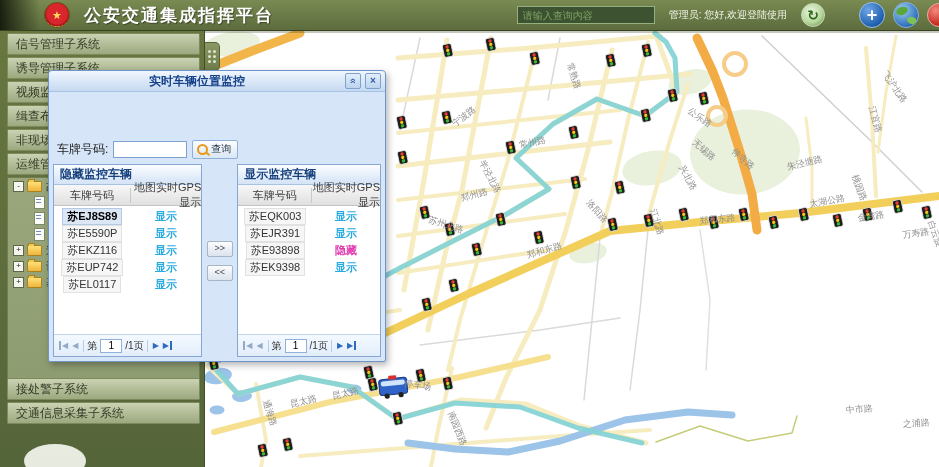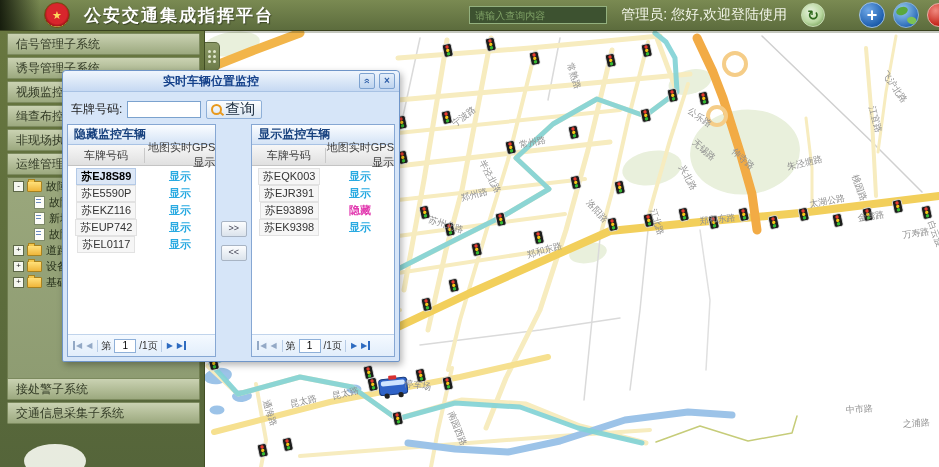--- a/index.html
+++ b/index.html
@@ -18,21 +18,21 @@
   .emblem{position:relative;width:24px;height:24px;margin-left:44px;border-radius:50%;
     background:radial-gradient(circle at 50% 45%,#d8262c 55%,#a01318 70%,#e8c25a 72%,#b8872a 100%);
     border:1px solid #6d5313;display:flex;align-items:center;justify-content:center;flex:0 0 auto;}
   .emblem .star{color:#ffd95e;font-size:11px;line-height:1;}
   .hdr-title{color:#fff;font-size:17px;font-weight:bold;margin-left:14px;letter-spacing:2px;
     text-shadow:1px 1px 1px rgba(0,0,0,.4);white-space:nowrap;}
   .hdr-right{margin-left:auto;display:flex;align-items:center;height:30px;}
   .hdr-search{width:126px;height:14px;background:#3d5230;border:1px solid #93b07e;
     color:#cfe0b8;font-size:10px;padding:1px 5px;outline:none;}
   .hdr-search::placeholder{color:#7ea065;}
-  .hdr-welcome{color:#f2f5e8;font-size:14px;margin:0 10px 0 14px;white-space:nowrap;}
+  .hdr-welcome{color:#f2f5e8;font-size:10px;margin:0 10px 0 14px;white-space:nowrap;}
   .hicon{display:inline-flex;align-items:center;justify-content:center;margin:0 4px;flex:0 0 auto;}
   .eco{width:22px;height:22px;border-radius:50%;background:radial-gradient(circle at 40% 35%,#e9f3e0,#b9d8a0 55%,#5c8a3c);
     color:#2f6a1c;font-size:14px;font-weight:bold;border:1px solid #c8dcb4;}
   .grid{width:18px;height:18px;display:grid;grid-template-columns:8px 8px;grid-template-rows:8px 8px;gap:1px;}
   .grid i{display:block;}
   .grid i:nth-child(1){background:#9cb74a;}.grid i:nth-child(2){background:#5b8fd4;}
   .grid i:nth-child(3){background:#5b8fd4;}.grid i:nth-child(4){background:#9cb74a;}
   .plus{width:24px;height:24px;border-radius:50%;color:#fff;font-size:18px;font-weight:bold;
     background:radial-gradient(circle at 35% 30%,#6fa8e8,#1e5fae 70%,#123f78);border:1px solid #9cc0e8;}
   .earth{width:24px;height:24px;border-radius:50%;position:relative;overflow:hidden;
@@ -66,37 +66,37 @@
   .page::before{content:"";position:absolute;left:1px;top:2px;width:5px;height:1px;background:#6a8ac0;
     box-shadow:0 3px 0 #6a8ac0;}
   .tree-scroll{position:absolute;right:3px;bottom:3px;width:13px;height:13px;
     background:linear-gradient(#eef1e6,#c9d0b8);border:1px solid #7e8a68;font-size:8px;color:#444;
     display:flex;align-items:center;justify-content:center;cursor:pointer;}
   .side-bottom{position:absolute;left:7px;right:4px;top:348px;}
   .blob{position:absolute;left:24px;top:414px;width:62px;height:34px;background:#f4f6ee;
     border-radius:50%;opacity:.92;}
 
   
-  .dialog{position:absolute;left:62px;top:70px;width:338px;height:292px;z-index:20;
+  .dialog{position:absolute;left:48px;top:70px;width:338px;height:292px;z-index:20;
     background:#d6e5f8;border:1px solid #6f95c8;border-radius:4px 4px 2px 2px;
     box-shadow:2px 3px 7px rgba(0,0,0,.3);box-sizing:border-box;display:flex;flex-direction:column;}
   .dlg-titlebar{height:20px;background:linear-gradient(#f0f6fd,#c6d9f2);border-bottom:1px solid #a8c2e4;
     border-radius:4px 4px 0 0;display:flex;align-items:center;position:relative;cursor:move;}
   .dlg-title{flex:1;text-align:center;font-size:12px;font-weight:bold;color:#15418a;}
   .dlg-btn{width:14px;height:14px;margin-right:4px;background:linear-gradient(#e4eefa,#bdd3ee);
     border:1px solid #7da2d0;border-radius:2px;color:#2b5ca8;font-size:10px;font-weight:bold;
     display:flex;align-items:center;justify-content:center;cursor:pointer;flex:0 0 auto;line-height:1;}
   .chev{display:inline-block;transform:rotate(-90deg);font-size:10px;}
   .dlg-body{flex:1;display:flex;flex-direction:column;padding:4px;}
-  .form-row{display:flex;align-items:center;height:26px;font-size:12px;color:#222;padding-left:4px;}
+  .form-row{display:flex;align-items:center;height:26px;font-size:12px;color:#222;padding-left:4px;margin-top:40px;}
   .plate-input{width:66px;height:15px;border:1px solid #7ba2ce;background:#fff;margin-left:5px;
     font-size:11px;padding:0 3px;outline:none;}
   .query-btn{display:flex;align-items:center;margin-left:5px;height:19px;padding:0 6px 0 4px;
     background:linear-gradient(#fdfefe,#d9e6f4);border:1px solid #8fb0d8;border-radius:2px;
-    font-size:15px;color:#234;cursor:pointer;font-family:inherit;}
+    font-size:10px;color:#234;cursor:pointer;font-family:inherit;}
   .mag{width:7px;height:7px;border:2px solid #e8991c;border-radius:50%;position:relative;margin-right:3px;}
   .mag::after{content:"";position:absolute;width:4px;height:2px;background:#e8991c;
     right:-4px;bottom:-2px;transform:rotate(40deg);}
   .panels{flex:1;display:flex;margin-top:2px;}
   .panel{width:160px;background:#fff;border:1px solid #86a7d3;display:flex;flex-direction:column;}
   .panel.right{width:154px;}
   .panel-title{height:19px;background:linear-gradient(#fbfdff,#d4e3f6);border-bottom:1px solid #a8c2e4;
     font-size:12px;font-weight:bold;color:#17417e;display:flex;align-items:center;padding-left:6px;}
   .thead{height:20px;display:flex;background:linear-gradient(#f7f7f7,#e0e0e0);
     border-bottom:1px solid #c4c4c4;font-size:11px;color:#3c3c3c;align-items:center;}

